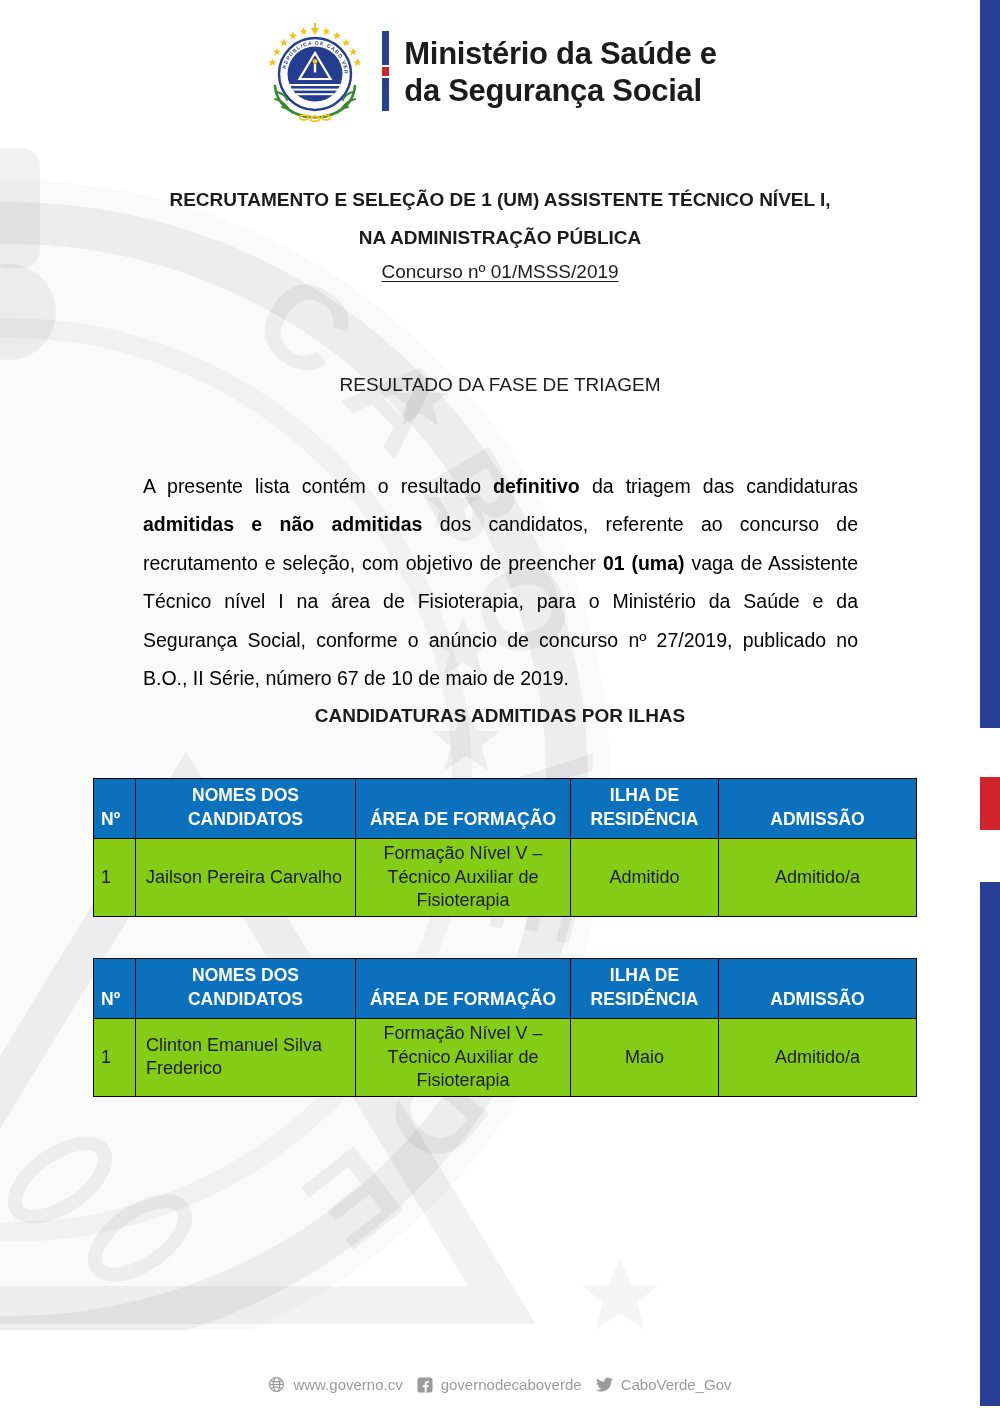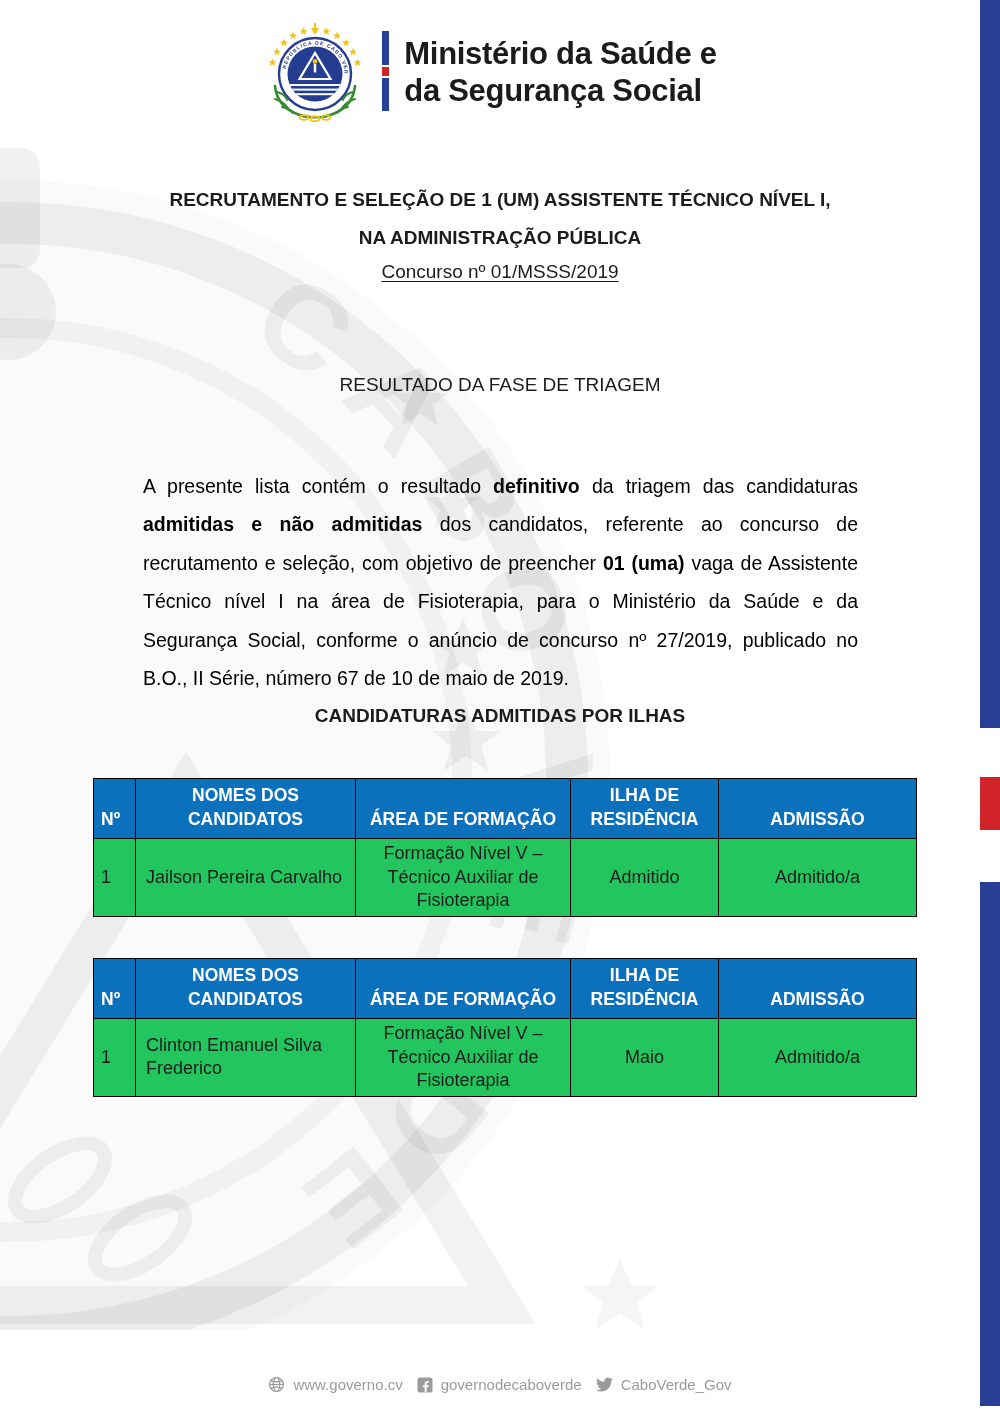--- a/index.html
+++ b/index.html
@@ -43,21 +43,21 @@
   .doc-table.first{top:778px;}
   .doc-table.second{top:958px;}
   .doc-table col:nth-child(1){width:42px;}
   .doc-table col:nth-child(2){width:220px;}
   .doc-table col:nth-child(3){width:215px;}
   .doc-table col:nth-child(4){width:148px;}
   .doc-table col:nth-child(5){width:198px;}
   .doc-table th{background:var(--table_header_blue);color:#fff;font-weight:700;font-size:17.5px;
                 line-height:24px;border:1px solid #000;vertical-align:bottom;
                 padding:4px 8px 7px;text-align:center;}
-  .doc-table td{background:#22c55e;border:1px solid #000;font-size:18px;line-height:23.5px;
+  .doc-table td{background:#84cc16;border:1px solid #000;font-size:18px;line-height:23.5px;
                 padding:3px 6px;text-align:center;vertical-align:middle;color:#1d1d1d;}
   .doc-table th:first-child{text-align:left;padding-left:7px;}
   .doc-table td:first-child{text-align:left;padding-left:7px;}
   .doc-table td:nth-child(2){text-align:left;padding-left:10px;padding-right:4px;}
   .doc-table tbody tr{height:72px;}
 
   
   .footer{position:absolute;top:1376px;left:0;right:0;display:flex;justify-content:center;
           align-items:center;gap:14px;color:#9b9b9b;font-size:15px;}
   .footer .item{display:flex;align-items:center;gap:8px;}

